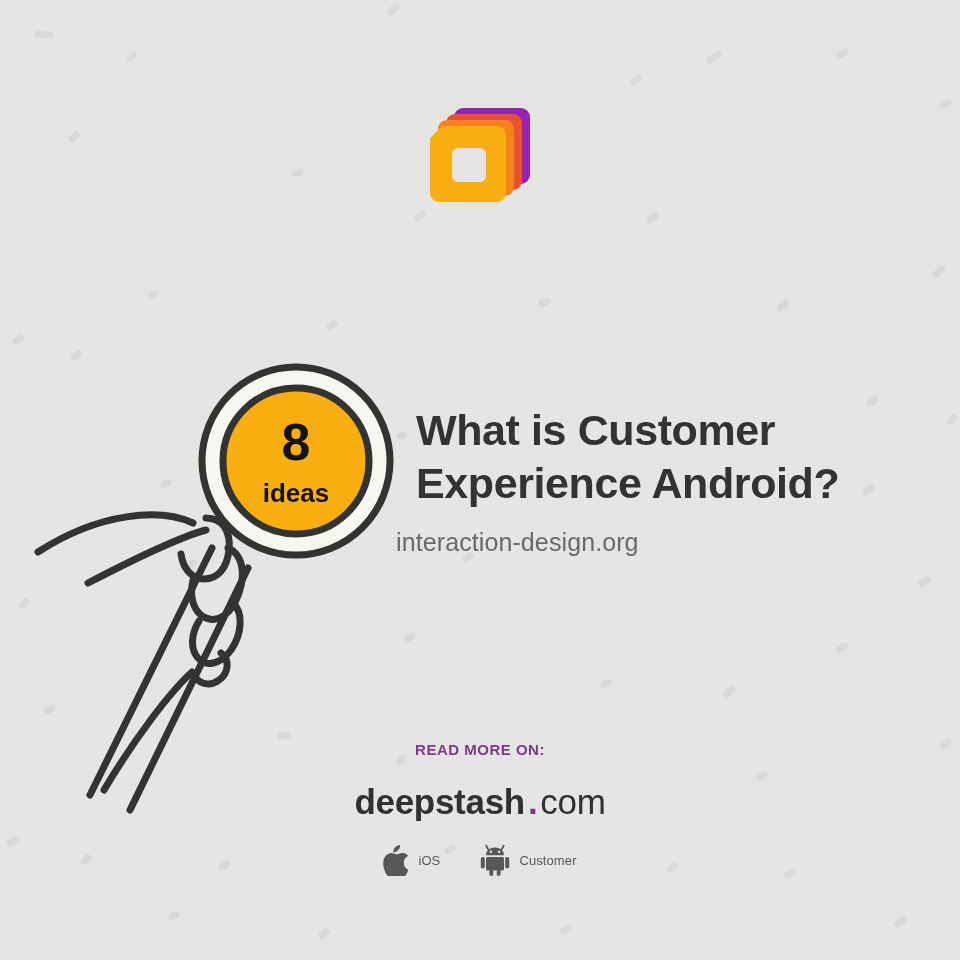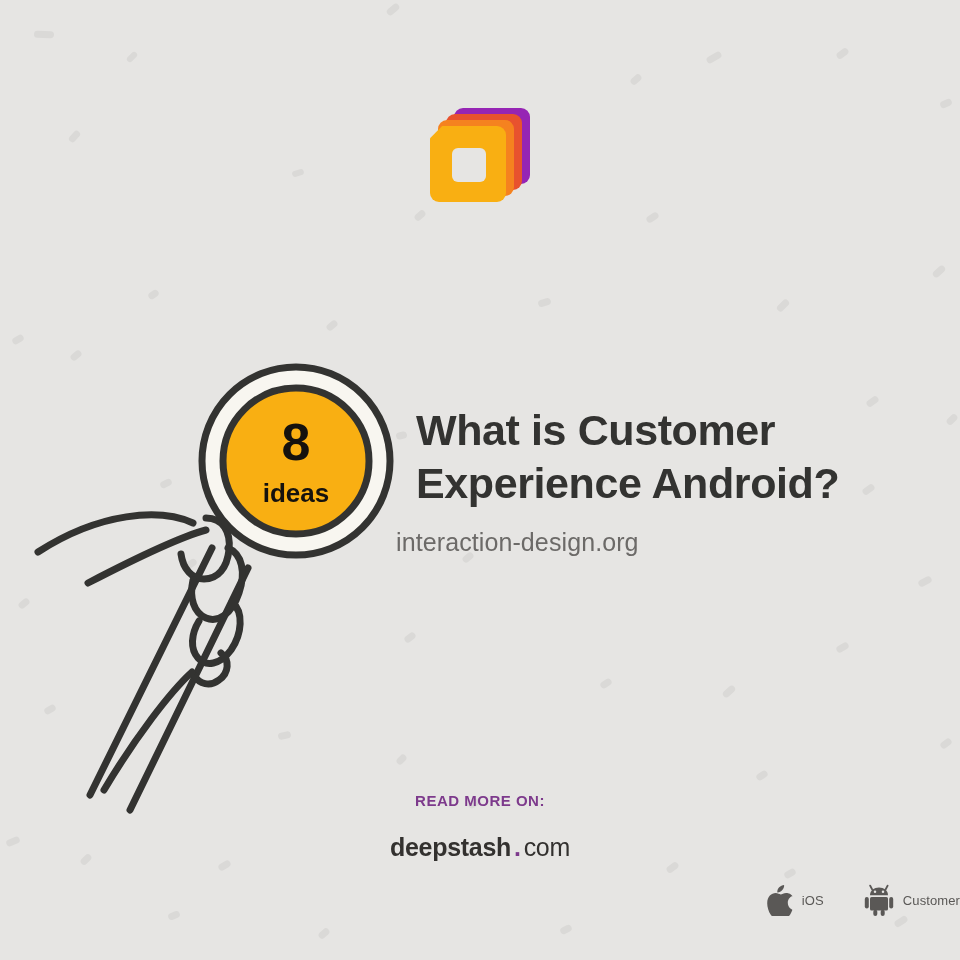--- a/index.html
+++ b/index.html
@@ -158,50 +158,50 @@
     color: #6c6a68;
     font-size: 25px;
     letter-spacing: 0.1px;
     z-index: 5;
   }
 
   
   #footer {
     position: absolute;
     left: 0;
-    top: 792px;
+    top: 741px;
     width: 960px;
     z-index: 5;
     text-align: center;
   }
   #read-more-on {
     color: #7d3a8c;
     font-size: 15px;
     font-weight: bold;
     letter-spacing: 0.5px;
   }
   #brand {
     margin-top: 24px;
-    font-size: 25px;
+    font-size: 35px;
     color: #33312f;
     letter-spacing: -0.3px;
     white-space: nowrap;
   }
   #brand .brand-main { font-weight: bold; }
   #brand .brand-dot {
     color: #7d3a8c;
     font-weight: bold;
     padding: 0 3px;
   }
   #brand .brand-tld { font-weight: normal; }
 
   #stores {
     margin-top: 22px;
     display: flex;
-    justify-content: flex-end;
+    justify-content: center;
     align-items: center;
     gap: 40px;
   }
   .store-badge {
     display: flex;
     align-items: center;
     gap: 9px;
   }
   .store-badge svg { display: block; }
   .store-label {

